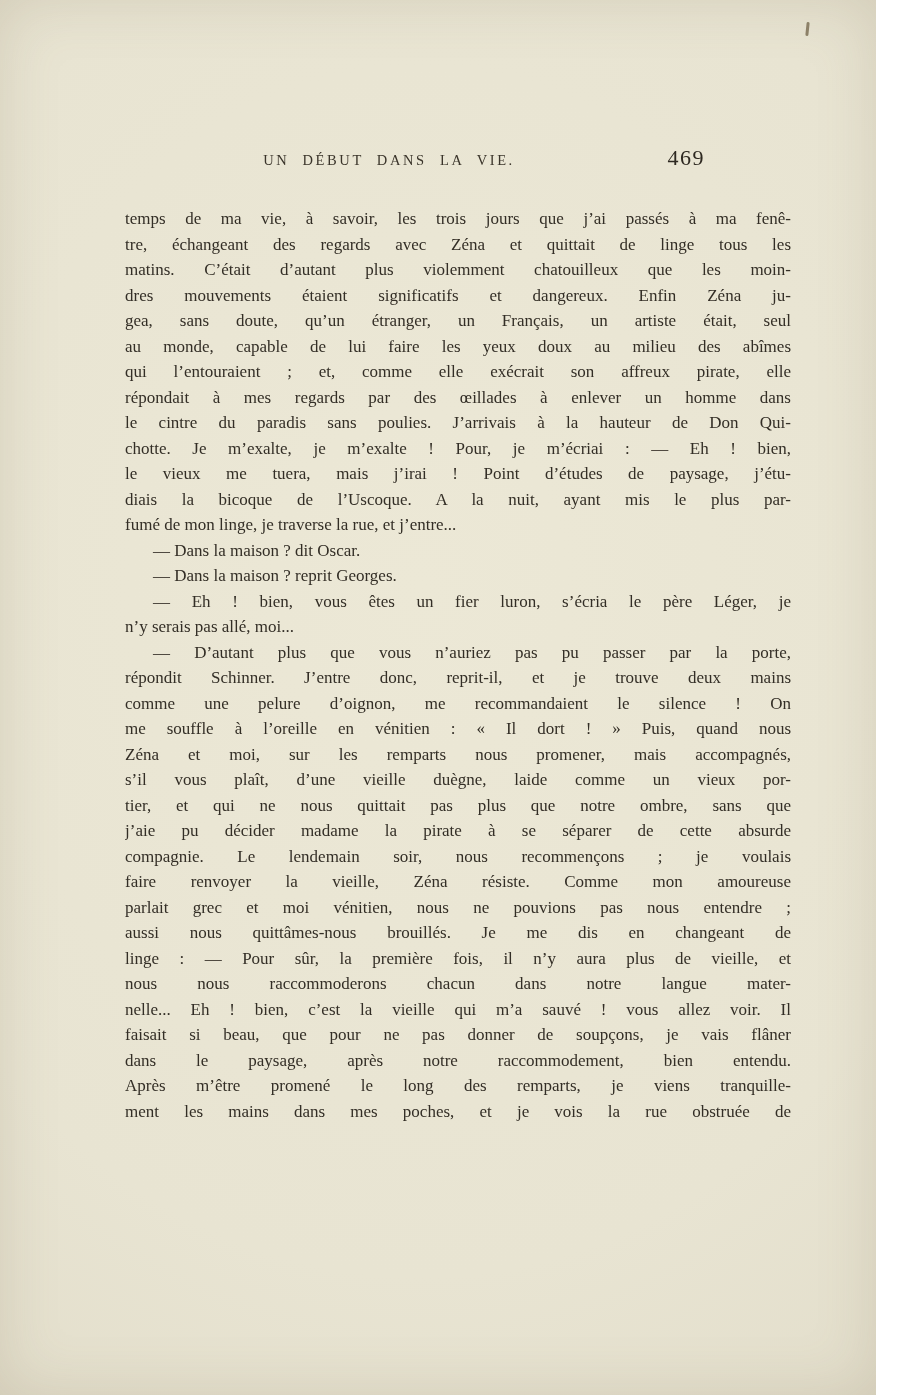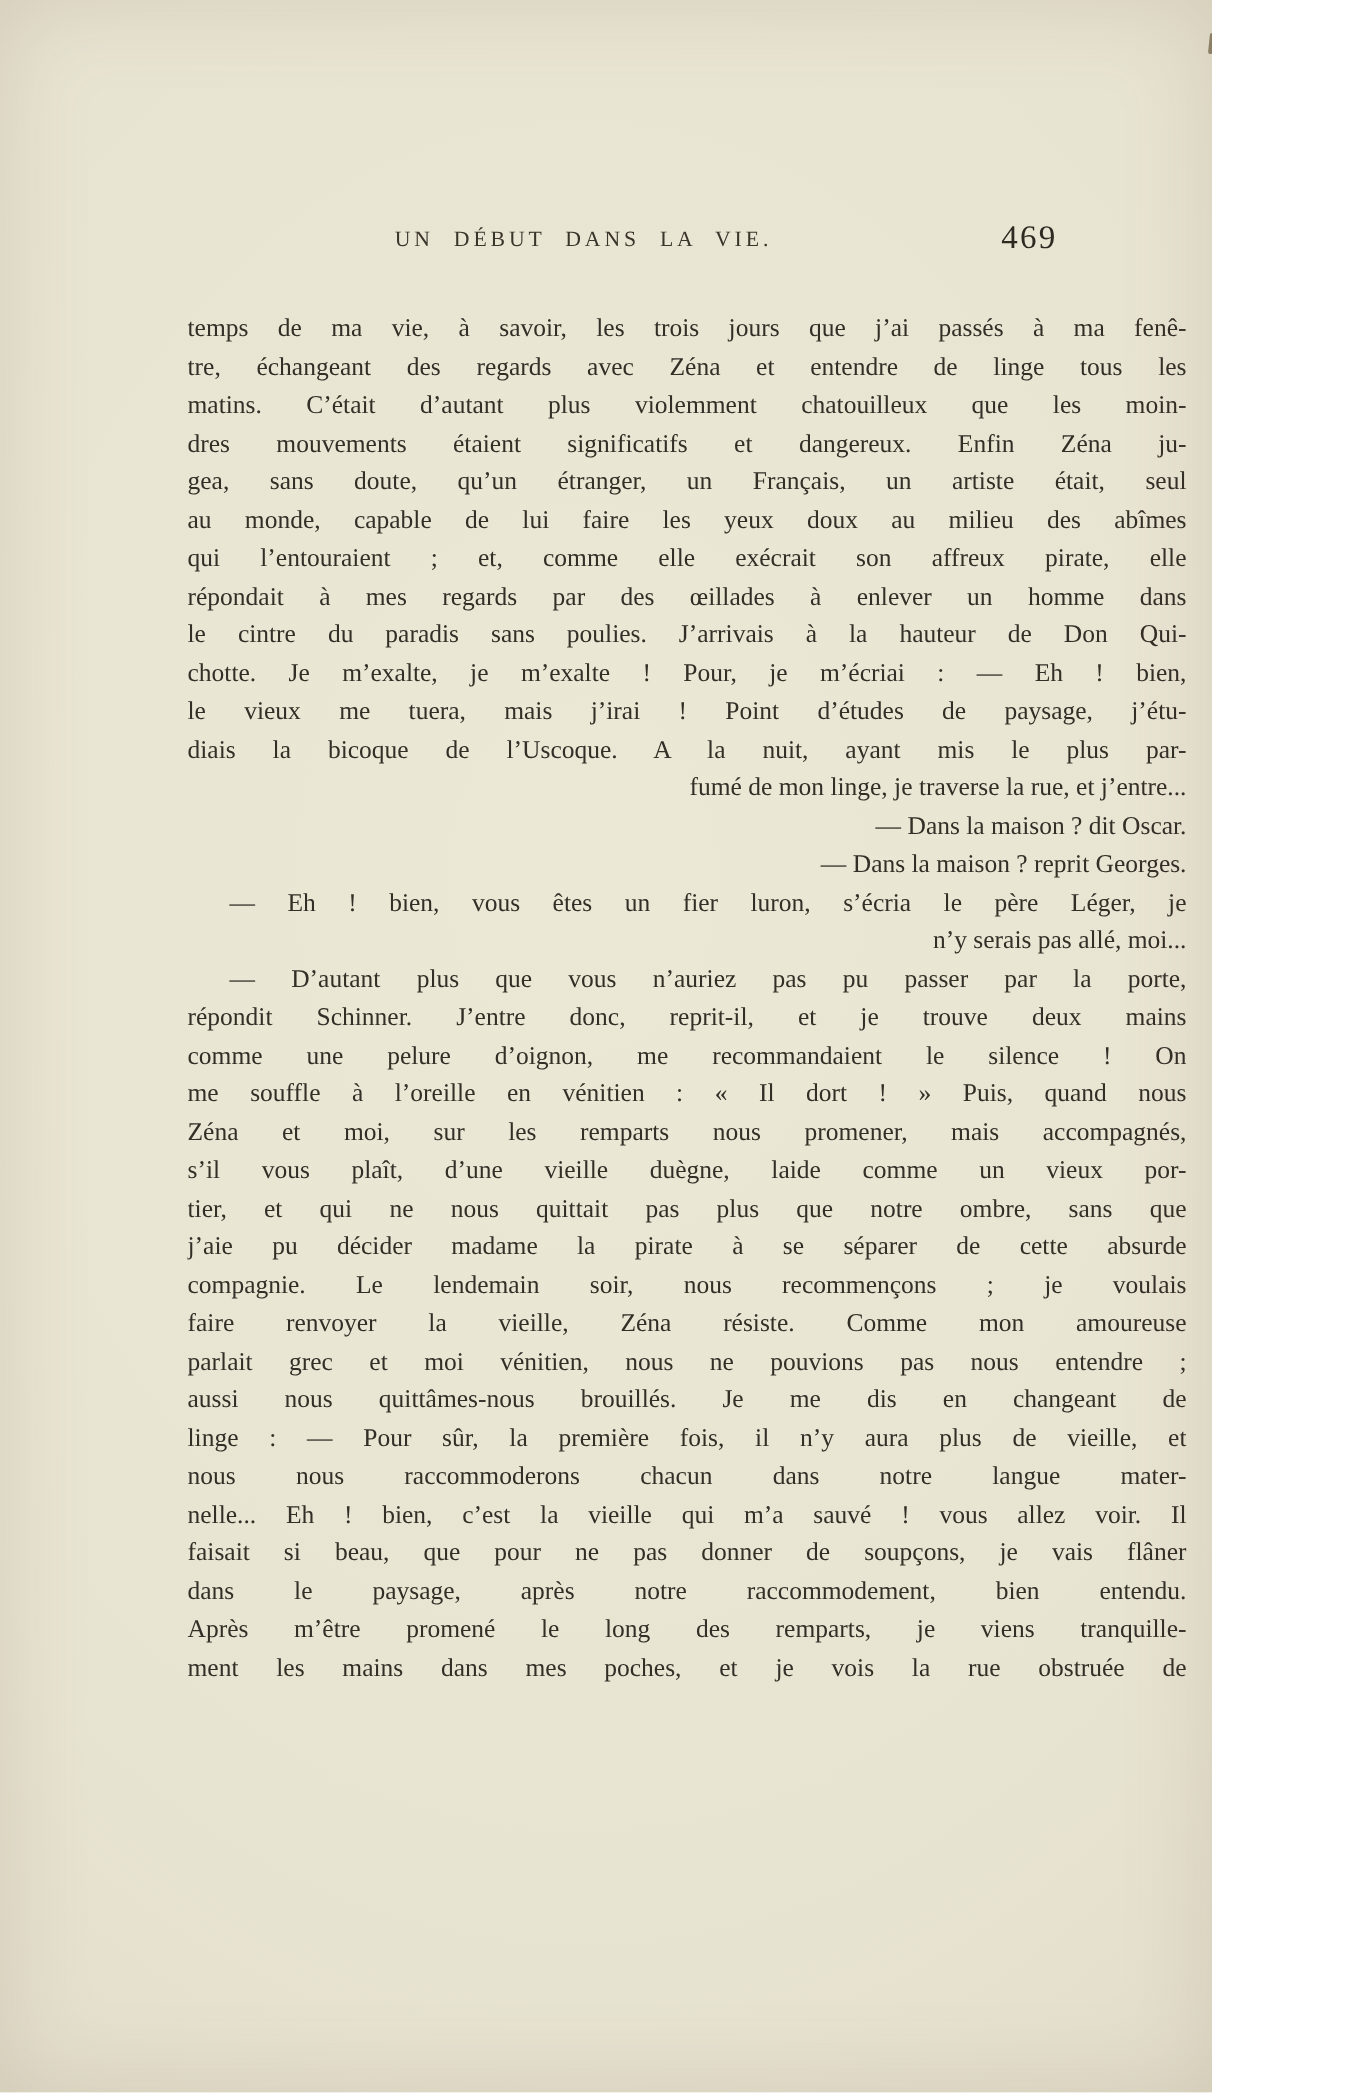--- a/index.html
+++ b/index.html
@@ -1,21 +1,21 @@
 <!DOCTYPE html>
 <html lang="fr"><head>
 <meta charset="utf-8">
 <style>
   * { margin: 0; padding: 0; box-sizing: border-box; }
   html, body { width: 900px; }
   body { font-family: "Liberation Serif", "DejaVu Serif", serif; }
 
   .page {
     position: relative;
-    width: 808px;
+    width: 876px;
     height: 1395px;
     overflow: hidden;
     background: radial-gradient(ellipse 120% 90% at 48% 42%,
                 #ece8d6 0%, #e8e4d2 55%, #e1dcc9 85%, #d7d1bc 100%);
     box-shadow: inset 0 0 60px rgba(120,105,75,.18);
     color: #322d26;
   }
 
   .content {
     position: absolute;
@@ -48,21 +48,21 @@
     color: #2e2921;
   }
 
   .text-block { margin-top: 26px; }
 
   .line {
     height: 25.5px;
     line-height: 25.5px;
     overflow: hidden;
     font-size: 17px;
-    text-align: right;
+    text-align: left;
     color: #332e26;
   }
   .line.just { text-align: justify; }
   .line.just::after {
     content: "";
     display: inline-block;
     width: 100%;
     height: 0;
   }
   .line.indent { text-indent: 28px; }
@@ -90,21 +90,21 @@
 
     <div class="running-header">
       <div class="header-title">UN DÉBUT DANS LA VIE.</div>
       <div class="page-num">469</div>
     </div>
 
     <div class="text-block">
 
     <div class="paragraph">
           <div class="line just">temps de ma vie, à savoir, les trois jours que j’ai passés à ma fenê-</div>
-          <div class="line just">tre, échangeant des regards avec Zéna et entendre de linge tous les</div>
+          <div class="line just">tre, échangeant des regards avec Zéna et quittait de linge tous les</div>
           <div class="line just">matins. C’était d’autant plus violemment chatouilleux que les moin-</div>
           <div class="line just">dres mouvements étaient significatifs et dangereux. Enfin Zéna ju-</div>
           <div class="line just">gea, sans doute, qu’un étranger, un Français, un artiste était, seul</div>
           <div class="line just">au monde, capable de lui faire les yeux doux au milieu des abîmes</div>
           <div class="line just">qui l’entouraient ; et, comme elle exécrait son affreux pirate, elle</div>
           <div class="line just">répondait à mes regards par des œillades à enlever un homme dans</div>
           <div class="line just">le cintre du paradis sans poulies. J’arrivais à la hauteur de Don Qui-</div>
           <div class="line just">chotte. Je m’exalte, je m’exalte ! Pour, je m’écriai : — Eh ! bien,</div>
           <div class="line just">le vieux me tuera, mais j’irai ! Point d’études de paysage, j’étu-</div>
           <div class="line just">diais la bicoque de l’Uscoque. A la nuit, ayant mis le plus par-</div>

